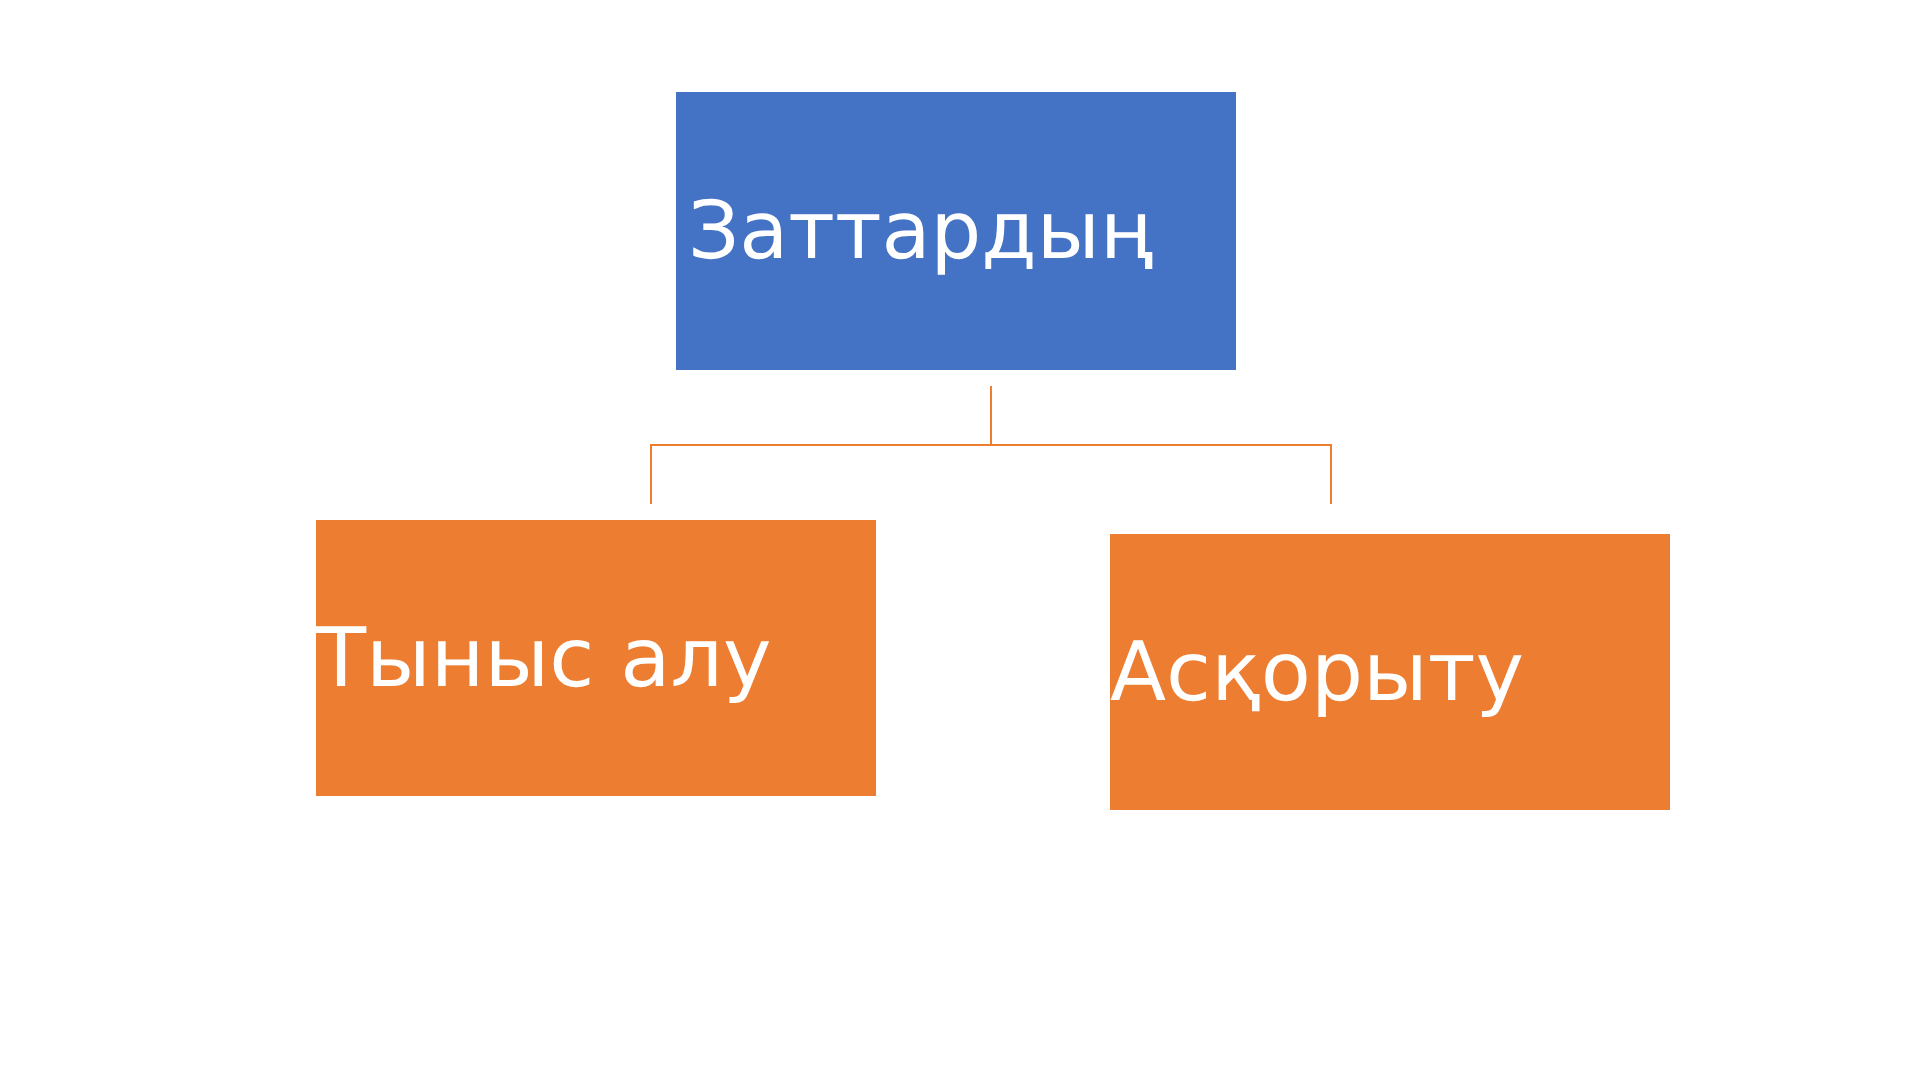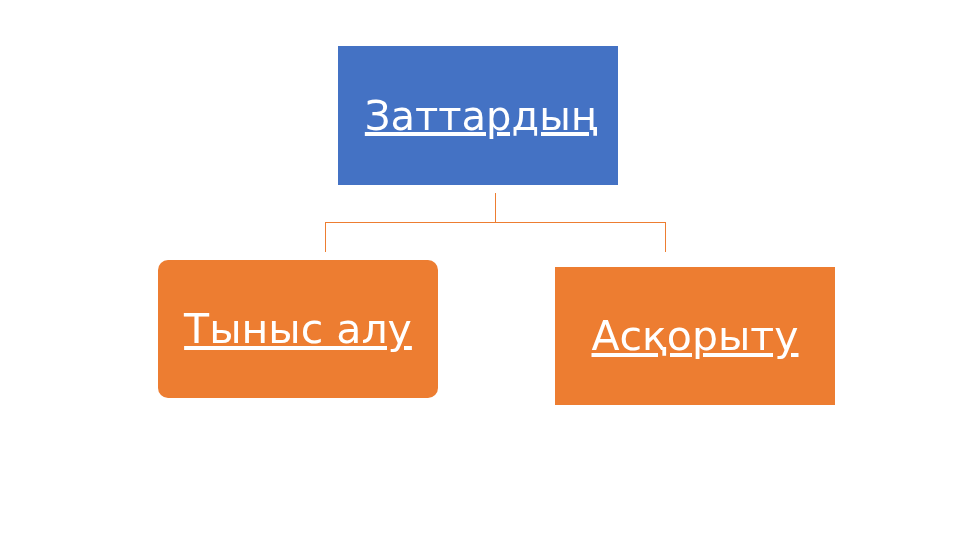--- a/index.html
+++ b/index.html
@@ -2,30 +2,29 @@
 <html><head>
 <meta charset="utf-8">
 <style>
   html, body { margin: 0; padding: 0; }
   body {
     width: 960px; height: 540px; background: #ffffff; position: relative; overflow: hidden;
     font-family: "DejaVu Sans", "Liberation Sans", sans-serif;
   }
   .node {
     position: absolute; box-sizing: border-box; color: #ffffff;
-    display: flex; align-items: center; justify-content: center; text-align: center; text-decoration: underline;
+    display: flex; align-items: center; text-align: center;
   }
   .root {
     left: 338px; top: 46px; width: 280px; height: 139px; background: #4472c4;
     font-size: 40px; line-height: 48px; padding-left: 6px;
   }
   .child-left {
     left: 158px; top: 260px; width: 280px; height: 138px; background: #ed7d31;
     font-size: 41px;
-    border-radius: 10px;
   }
   .child-right {
     left: 555px; top: 267px; width: 280px; height: 138px; background: #ed7d31;
     font-size: 41px; 
   }
   .line { position: absolute; background: #ed7d31; }
 </style>
 </head>
 <body>
 

